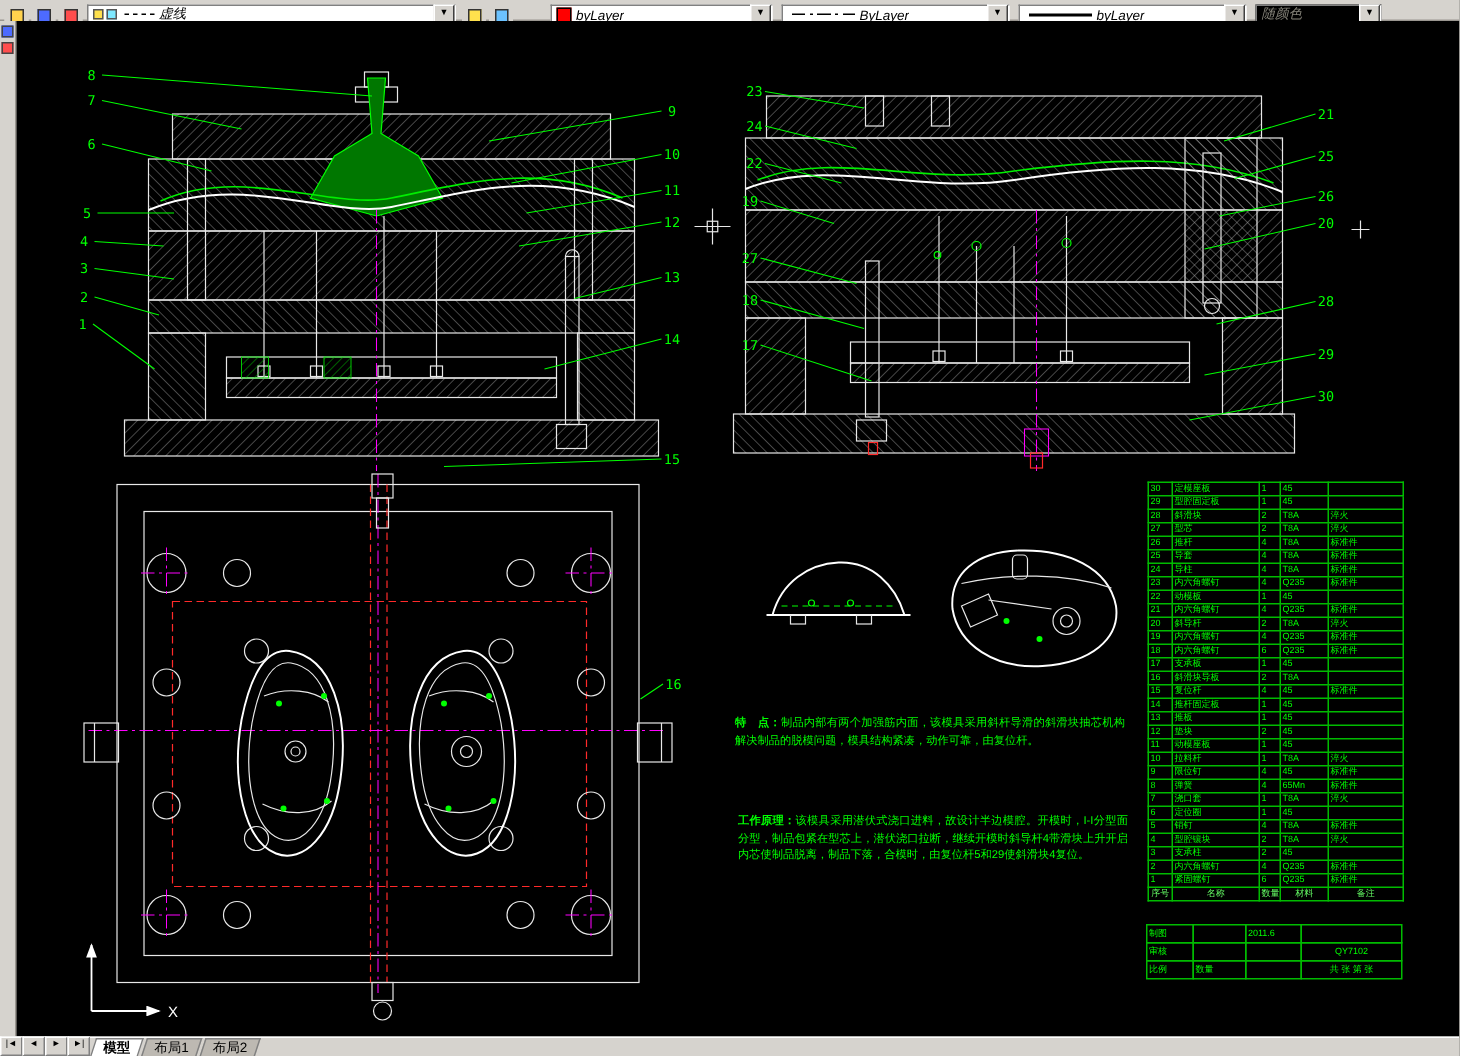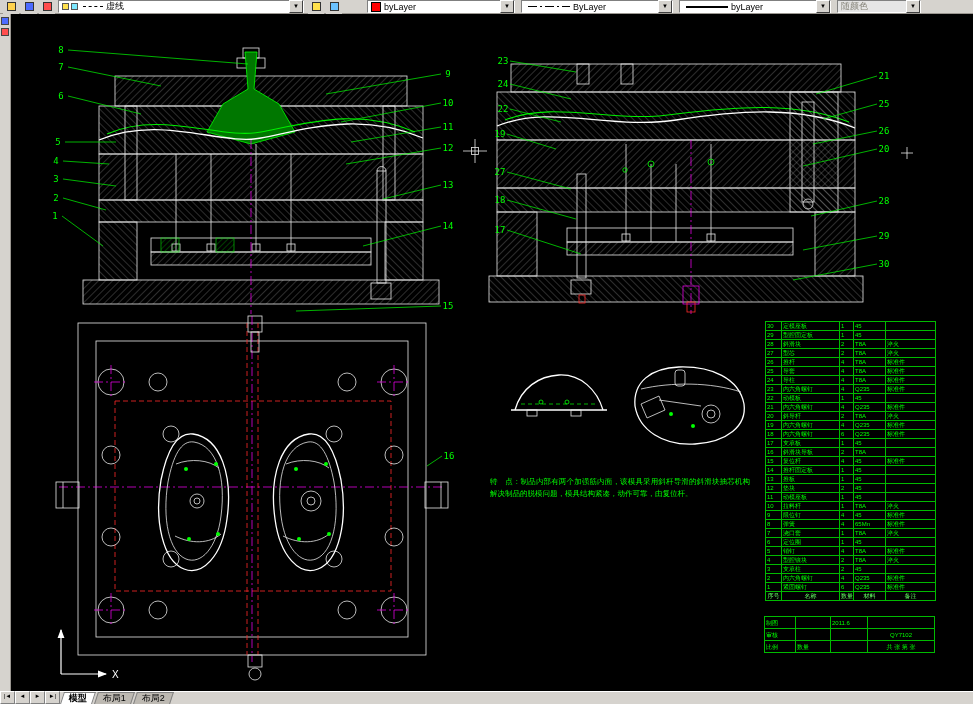--- a/index.html
+++ b/index.html
@@ -1,29 +1,29 @@
 <!DOCTYPE html>
 <html><head>
 <meta charset="utf-8">
 <style>
   html,body{margin:0;padding:0;background:#d6d3ce;font-family:"Liberation Sans",sans-serif;}
   .app{position:relative;width:973px;height:704px;background:#d6d3ce;overflow:hidden;}
 
   
   .toolbar{position:absolute;top:0;left:0;width:973px;height:14px;background:#d6d3ce;
-           border-bottom:1px solid #9a9690;display:flex;align-items:center;padding:3px 2px;box-sizing:border-box;}
+           border-bottom:1px solid #9a9690;display:flex;align-items:flex-start;padding:3px 2px;box-sizing:border-box;font-style:italic;}
   .tbtn{width:14px;height:12px;margin:0 1px;background:#d6d3ce;border:1px solid #d6d3ce;
         display:flex;align-items:center;justify-content:center;flex:none;}
   .glyph{width:9px;height:9px;border:1px solid #333;box-sizing:border-box;}
   .combo{height:13px;background:#fff;border:1px solid;border-color:#808080 #fff #fff #808080;
          display:flex;align-items:center;font-size:9px;color:#000;padding-left:3px;box-sizing:border-box;flex:none;}
   .combo .txt{white-space:nowrap;overflow:hidden;}
   .combo .arrow{margin-left:auto;width:12px;height:11px;background:#d6d3ce;flex:none;
         border:1px solid;border-color:#fff #404040 #404040 #fff;font-size:6px;line-height:10px;text-align:center;color:#000;}
-  .combo.disabled{background:#e5e5e5;}
+  .combo.disabled{background:#000000;}
   .combo.disabled .txt{color:#858379;}
   .dashglyph{width:20px;height:1px;border-top:1px dashed #000;margin:0 3px;flex:none;}
   .ltglyph{width:42px;height:1px;margin:0 3px;flex:none;
      background:repeating-linear-gradient(90deg,#000 0 9px,transparent 9px 12px,#000 12px 14px,transparent 14px 17px);}
   .lwglyph{width:42px;height:2px;background:#000;margin:0 3px;flex:none;}
   .swatch{width:8px;height:8px;border:1px solid #000;margin-right:3px;flex:none;}
   .mini{width:7px;height:7px;margin-right:2px;flex:none;border:1px solid #555;box-sizing:border-box;}
 
   
   .leftstrip{position:absolute;top:14px;left:0;width:11px;height:678px;background:#d6d3ce;
@@ -41,21 +41,21 @@
   .gl{stroke:#00ff00;stroke-width:0.8;fill:none;}
   .gl2{stroke:#00ee00;stroke-width:1.1;fill:none;}
   .rl{stroke:#ff2a2a;stroke-width:0.8;fill:none;stroke-dasharray:5 3;}
   .ml{stroke:#ff00ff;stroke-width:0.7;fill:none;stroke-dasharray:9 3 2 3;}
   .leader{stroke:#00ff00;stroke-width:0.7;}
   .callout-num{fill:#00ff00;font-size:9px;font-family:"DejaVu Sans Mono",monospace;text-anchor:middle;}
   .ucs-label{fill:#fff;font-size:10px;font-family:"Liberation Sans",sans-serif;}
 
   
   .note{position:absolute;color:#00ff00;font-size:7.5px;line-height:1.55;width:260px;text-align:justify;}
-  .note b{font-weight:normal;}
+  .note b{font-weight:bold;}
 
   
   .bom{position:absolute;left:754px;top:307px;width:172px;color:#00ff00;}
   .bom table{border-collapse:collapse;table-layout:fixed;width:170px;}
   .bom td{border:1px solid #00bb00;font-size:6px;height:8px;line-height:8px;padding:0 1px;
           overflow:hidden;white-space:nowrap;color:#00ff00;}
   .bom tr.hdr td{text-align:center;color:#66ff66;}
   .titleblock{position:absolute;left:754px;top:603px;width:172px;}
   .tb-row{display:flex;}
   .tb-c{border:1px solid #00bb00;font-size:6px;color:#00ff00;height:13px;line-height:13px;
@@ -388,20 +388,23 @@
           <line x1="866" y1="250" x2="782" y2="266" class="leader"></line>
           <text x="873" y="253" class="callout-num">30</text>
           <line x1="431" y1="442" x2="416" y2="452" class="leader"></line>
           <text x="438" y="445" class="callout-num">16</text>
         </g>
     </svg>
 
     <div class="note" style="left:479px;top:462px">
       <b>特　点：</b><span>制品内部有两个加强筋内面，该模具采用斜杆导滑的斜滑块抽芯机构解决制品的脱模问题，模具结构紧凑，动作可靠，由复位杆。</span>
     </div>
+    <div class="note" style="left:481px;top:527px">
+      <b>工作原理：</b><span>该模具采用潜伏式浇口进料，故设计半边模腔。开模时，I-I分型面分型，制品包紧在型芯上，潜伏浇口拉断，继续开模时斜导杆4带滑块上升开启内芯使制品脱离，制品下落，合模时，由复位杆5和29使斜滑块4复位。</span>
+    </div>
 
     <div class="bom">
       <table>
         <colgroup>
             <col style="width:16px">
             <col style="width:58px">
             <col style="width:14px">
             <col style="width:32px">
             <col style="width:50px">
           </colgroup>

